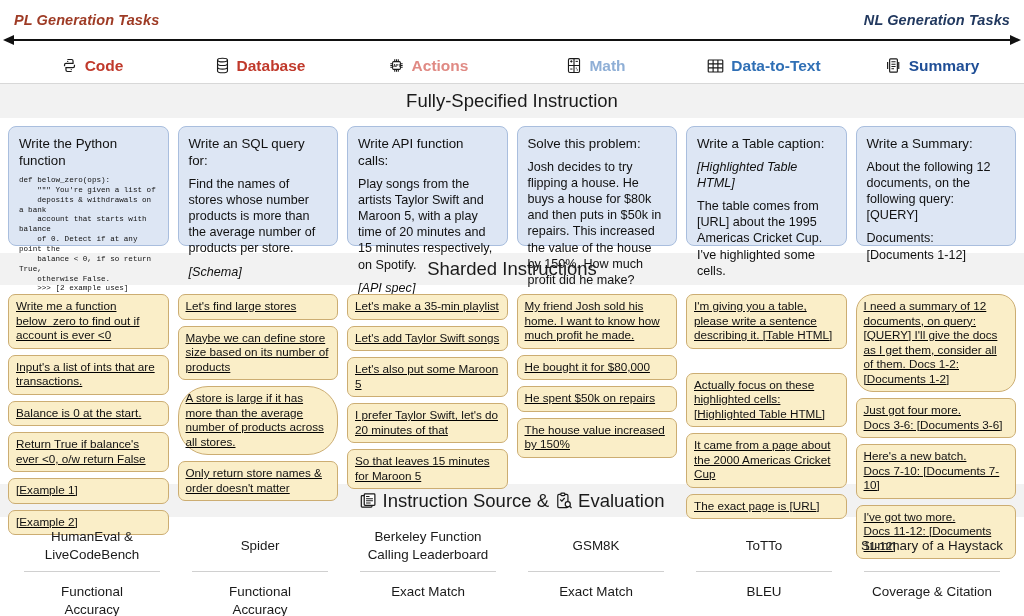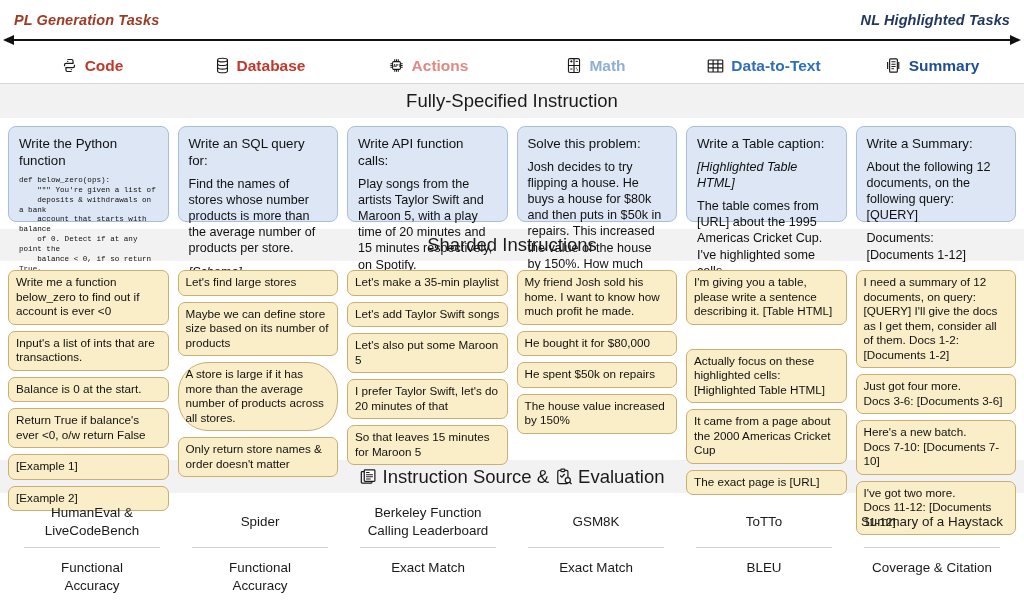--- a/index.html
+++ b/index.html
@@ -59,41 +59,41 @@
   .band-ev .seg { display: inline-flex; align-items: center; gap: 5px; }
 
   
   .grid { display: flex; padding: 0 8px; gap: 9px; }
   .gcol { flex: 1 1 0; min-width: 0; }
 
   .fs-wrap { padding-top: 8px; padding-bottom: 7px; }
   .card-blue {
     background: #dde6f4; border: 1px solid #a9bede; border-radius: 8px;
     padding: 8px 10px 9px 10px;
-    height: 96px;
+    height: 120px;
     font-size: 12.6px; line-height: 1.28; color: #111;
   }
   .card-blue .hdr { font-size: 13.3px; margin-bottom: 7px; }
   .card-blue p { margin-bottom: 7px; }
   .card-blue p:last-child { margin-bottom: 16px; }
   .code {
     font-family: "Liberation Mono", "DejaVu Sans Mono", monospace;
     font-size: 7.6px; line-height: 1.30; white-space: pre-wrap; color:#111;
   }
   em { font-style: italic; }
 
   .sh-wrap { padding-top: 9px; padding-bottom: 8px; }
   .shard {
     background: #faeec8; border: 1px solid #ccad72; border-radius: 7px;
     padding: 4px 7px 5px 7px;
     margin-bottom: 6px;
     font-size: 11.7px; line-height: 1.24; color: #111;
   }
   .shard:last-child { margin-bottom: 0; }
-  .sh-col { height: 182px; }
+  .sh-col { height: 182px; text-decoration: underline; }
 
   
   .eval-wrap { display: flex; padding: 6px 8px 0 8px; }
   .ecol { flex: 1 1 0; min-width: 0; padding: 0 12px; text-align: center; }
   .ecol .src {
     font-size: 13.4px; line-height: 1.33; color: #1a1a1a;
     min-height: 46px; display:flex; align-items:center; justify-content:center;
   }
   .ecol .rule { height: 1px; background: #d0d0d0; margin: 2px 4px 0 4px; }
   .ecol .metric {
@@ -101,21 +101,21 @@
     padding-top: 11px;
   }
 </style>
 </head>
 <body>
 
 <div class="page">
 
   <div class="axis-row">
     <div class="axis-label left">PL Generation Tasks</div>
-    <div class="axis-label right">NL Highlighted Tasks</div>
+    <div class="axis-label right">NL Generation Tasks</div>
     <div class="axis-line"></div>
   </div>
 
   <div class="col-head-row">
 
     <div class="col-head">
       <span class="ic">
         <svg width="17" height="17" viewBox="0 0 24 24" fill="none" stroke="#1a1a1a" stroke-width="1.7">
           <path d="M9 3.5h6a2 2 0 0 1 2 2V9H7a2 2 0 0 0-2 2v2"></path>
           <path d="M15 20.5H9a2 2 0 0 1-2-2V15h10a2 2 0 0 0 2-2v-2"></path>
@@ -282,21 +282,21 @@
         <div class="shard" style="white-space: pre-line;">He spent $50k on repairs</div>
         <div class="shard" style="white-space: pre-line;">The house value increased by 150%</div>
       </div>
     <div class="gcol sh-col">
         <div class="shard" style="white-space: pre-line;">I'm giving you a table, please write a sentence describing it. [Table HTML]</div>
         <div class="shard" style="white-space: pre-line; margin-top: 24px;">Actually focus on these highlighted cells: [Highlighted Table HTML]</div>
         <div class="shard" style="white-space: pre-line;">It came from a page about the 2000 Americas Cricket Cup</div>
         <div class="shard" style="white-space: pre-line;">The exact page is [URL]</div>
       </div>
     <div class="gcol sh-col">
-        <div class="shard" style="white-space: pre-line;">I need a summary of 12 documents, on query: [QUERY] I'll give the docs as I get them, consider all of them. Docs 1-2: [Documents 1-2]</div>
+        <div class="shard" style="white-space: pre-line; border-radius: 17px;">I need a summary of 12 documents, on query: [QUERY] I'll give the docs as I get them, consider all of them. Docs 1-2: [Documents 1-2]</div>
         <div class="shard" style="white-space: pre-line;">Just got four more.
 Docs 3-6: [Documents 3-6]</div>
         <div class="shard" style="white-space: pre-line;">Here's a new batch.
 Docs 7-10: [Documents 7-10]</div>
         <div class="shard" style="white-space: pre-line;">I've got two more.
 Docs 11-12: [Documents 11-12]</div>
       </div>
   </div>
 
   <div class="band band-ev">

